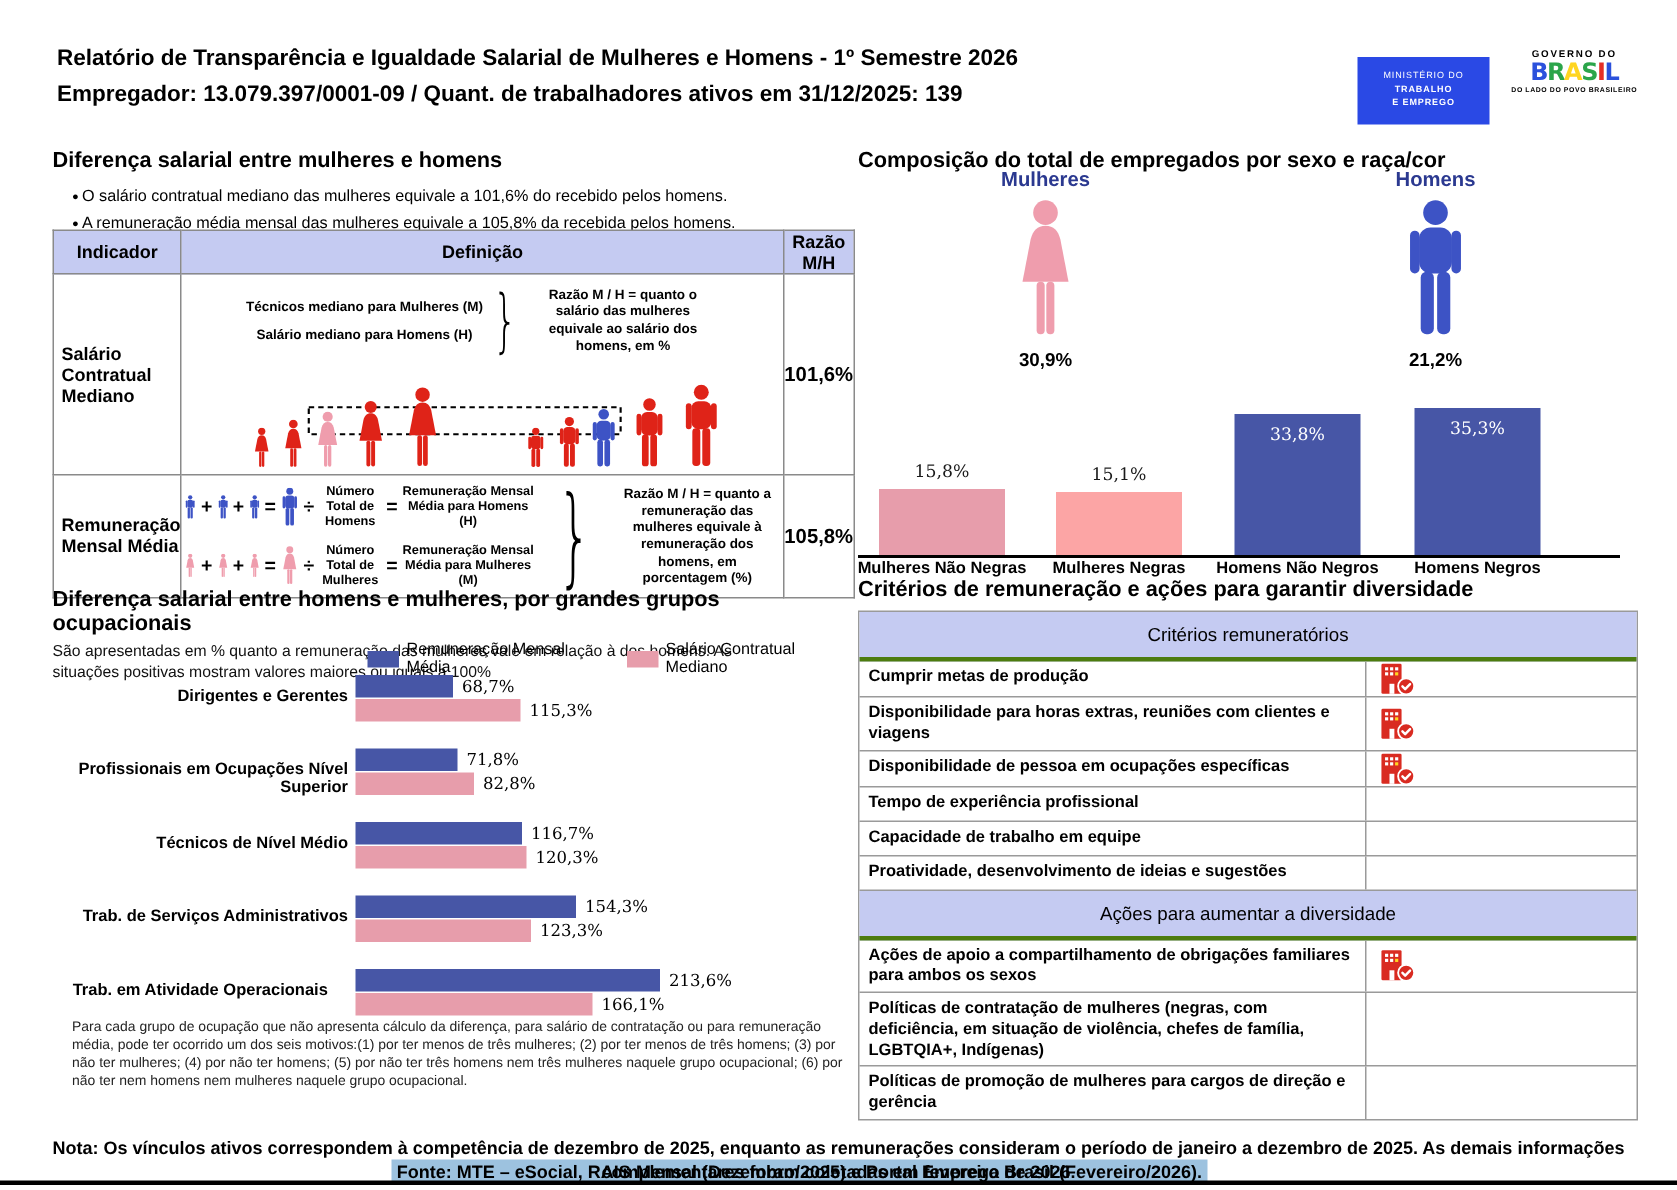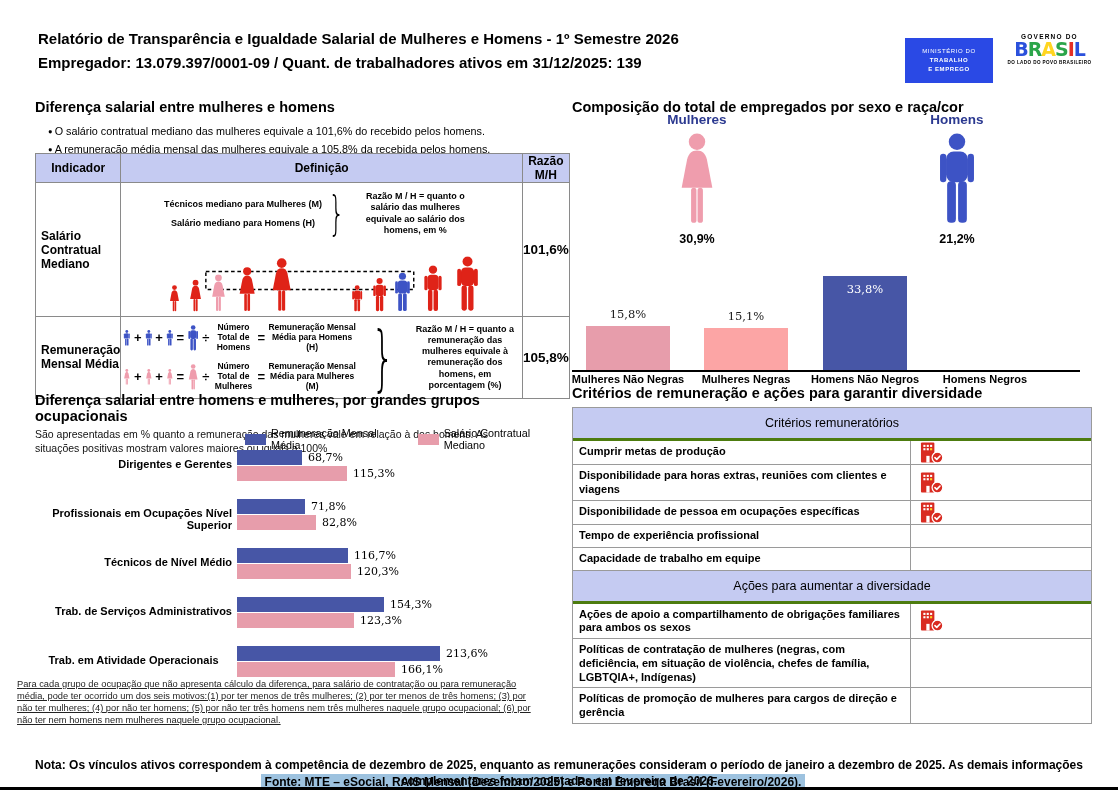--- a/index.html
+++ b/index.html
@@ -8,21 +8,21 @@
   .page { position:relative; width:1118px; height:793px; background:#fff; }
 
   
   .title-block { left:38px; top:27px; font-size:15px; font-weight:bold; line-height:1.6; }
   .mte-logo { left:905px; top:38px; width:88px; height:45px; background:#2A49E5; color:#fff;
     display:flex; flex-direction:column; justify-content:center; text-align:center;
     font-size:6px; letter-spacing:.6px; line-height:1.55; }
   .mte-logo .b { font-weight:bold; }
   .gov-logo { left:1001px; top:33px; width:97px; text-align:center; }
   .gov-top { font-size:6.5px; font-weight:bold; letter-spacing:1.2px; }
-  .gov-brand { font-size:19px; font-weight:bold; letter-spacing:-1px; line-height:1; font-family:"DejaVu Sans",sans-serif; }
+  .gov-brand { font-size:16px; font-weight:bold; letter-spacing:-1px; line-height:1; font-family:"DejaVu Sans",sans-serif; }
   .gov-tag { font-size:4.6px; font-weight:bold; letter-spacing:.4px; margin-top:1px; }
 
   .sec-title { font-size:14.5px; font-weight:bold; }
 
   
   .bullets { left:48px; top:122px; font-size:10.8px; line-height:1.7; }
   .bullets div::before { content:"● "; font-size:7.5px; vertical-align:1px; }
 
   
   .def-table { left:35px; top:153px; width:523px; border:1px solid #6d28d9; border-collapse:collapse; }
@@ -58,21 +58,21 @@
   
   .occ-sec { left:35px; top:392px; width:523px; }
   .occ-sub { font-size:10.5px; line-height:1.35; width:500px; margin-top:3px; color:#111; }
   .legend { position:absolute; left:210px; top:35px; display:flex; gap:26px; }
   .legend-item { display:flex; align-items:center; gap:5px; font-size:10.8px; }
   .legend-swatch { width:24px; height:11px; display:inline-block; }
   .occ-chart { position:absolute; left:0; top:58px; width:523px; height:300px; }
   .occ-label { position:absolute; width:197px; text-align:right; font-size:11px; font-weight:bold; line-height:1.1; }
   .occ-bar { position:absolute; height:15px; }
   .occ-val { position:absolute; font-family:"DejaVu Serif",serif; font-size:11px; line-height:15px; white-space:nowrap; }
-  .occ-note { left:17px; top:678px; width:525px; font-size:9.3px; line-height:1.3; color:#222;text-decoration:underline; }
+  .occ-note { left:48px; top:678px; width:525px; font-size:9.3px; line-height:1.3; color:#222; }
 
   
   .crit-title { left:572px; top:385px; }
   .crit-table { left:572px; top:407px; width:520px; border:1px solid #9a9a9a; }
   .crit-head { background:#C5CBF2; font-size:12.5px; font-weight:normal; text-align:center; padding:8px 0; border-bottom:3px solid #4d7c0f; }
   .crit-row { display:flex; border-bottom:1px solid #9a9a9a; min-height:23px; }
   .crit-row:last-child { border-bottom:none; }
   .crit-label { width:338px; font-size:11px; font-weight:bold; padding:4px 6px 3px 6px; line-height:1.25; border-right:1px solid #9a9a9a; }
   .crit-flag { flex:1; display:flex; align-items:center; padding-left:8px; }
 
@@ -258,20 +258,23 @@
       </div>
       <div class="comp-cat" style="left: -14px;">Mulheres Não Negras</div>
       <div class="comp-bar" style="left: 132px; width: 84px; height: 42px; background: #fca5a5;">
         <div class="comp-val above">15,1%</div>
       </div>
       <div class="comp-cat" style="left: 104px;">Mulheres Negras</div>
       <div class="comp-bar" style="left: 251px; width: 84px; height: 94px; background: rgb(71, 86, 166);">
         <div class="comp-val inside">33,8%</div>
       </div>
       <div class="comp-cat" style="left: 223px;">Homens Não Negros</div>
+      <div class="comp-bar" style="left: 371px; width: 84px; height: 98px; background: rgb(71, 86, 166);">
+        <div class="comp-val inside">35,3%</div>
+      </div>
       <div class="comp-cat" style="left: 343px;">Homens Negros</div>
     </div>
 
   <div class="abs occ-sec">
     <div class="sec-title">Diferença salarial entre homens e mulheres, por grandes grupos ocupacionais</div>
     <div class="occ-sub">São apresentadas em % quanto a remuneração das mulheres vale em relação à dos homens. As situações positivas mostram valores maiores ou iguais a 100%</div>
     <div class="legend">
       <div class="legend-item">
         <span class="legend-swatch" id="legend-swatch-0" style="background: rgb(71, 86, 166);"></span>
         <span>Remuneração Mensal Média</span>
@@ -339,20 +342,24 @@
         </div>
       </div>
       <div class="crit-row">
         <div class="crit-label">Tempo de experiência profissional</div>
         <div class="crit-flag"></div>
       </div>
       <div class="crit-row">
         <div class="crit-label">Capacidade de trabalho em equipe</div>
         <div class="crit-flag"></div>
       </div>
+      <div class="crit-row">
+        <div class="crit-label">Proatividade, desenvolvimento de ideias e sugestões</div>
+        <div class="crit-flag"></div>
+      </div>
       <div class="crit-head">Ações para aumentar a diversidade</div>
       <div class="crit-row">
         <div class="crit-label">Ações de apoio a compartilhamento de obrigações familiares para ambos os sexos</div>
         <div class="crit-flag">
           <svg width="25" height="23" viewBox="0 0 26 24">
             <use href="#sym-building-check"></use>
           </svg>
         </div>
       </div>
       <div class="crit-row">

